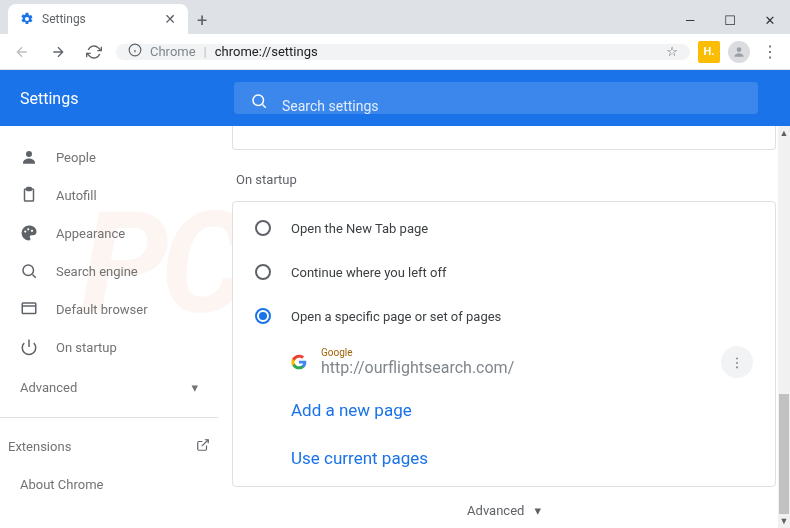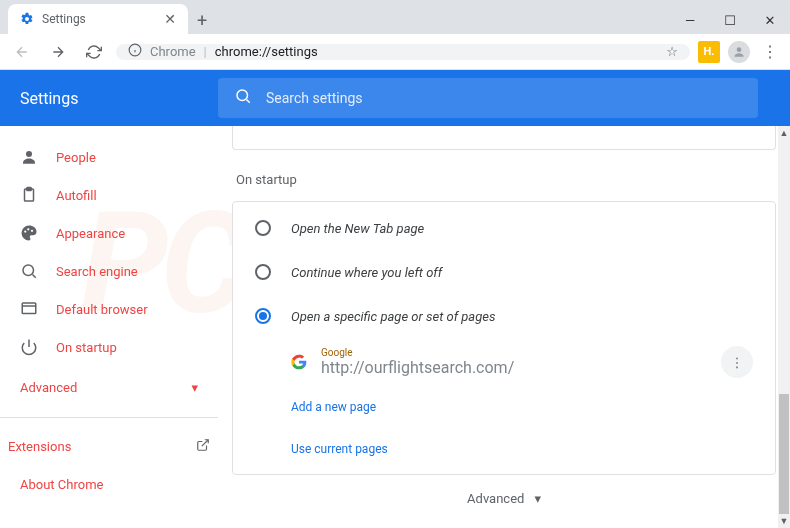--- a/index.html
+++ b/index.html
@@ -22,49 +22,49 @@
     .omnibox .url-label { color: #80868b; }
     .omnibox .url-path { color: #202124; }
     .omnibox .star { margin-left: auto; color: #5f6368; }
     .ext-badge { width: 22px; height: 22px; background: #fbbc04; color: #fff; font-size: 11px; font-weight: bold; display: flex; align-items: center; justify-content: center; border-radius: 2px; }
     .avatar { width: 22px; height: 22px; background: #dadce0; border-radius: 50%; display: flex; align-items: center; justify-content: center; }
     .kebab { width: 24px; height: 24px; display: flex; align-items: center; justify-content: center; color: #5f6368; font-size: 16px; }
     
     
     .blue-header { height: 56px; background: #1a73e8; display: flex; align-items: center; padding: 0 20px; gap: 20px; }
     .blue-header .title { color: #fff; font-size: 16px; width: 178px; }
-    .search-box { flex: 1; height: 40px; background: rgba(255,255,255,0.15); border-radius: 4px; display: flex; align-items: center; padding: 0 16px; gap: 14px; margin-right: 12px; }
+    .search-box { flex: 1; height: 32px; background: rgba(255,255,255,0.15); border-radius: 4px; display: flex; align-items: flex-end; padding: 0 16px; gap: 14px; margin-right: 12px; margin-left: 16px; }
     .search-box input { flex: 1; background: transparent; border: none; outline: none; color: #fff; font-size: 14px; }
     .search-box input::placeholder { color: rgba(255,255,255,0.85); }
     .search-box .search-ic { color: #fff; }
     
     
     .main { display: flex; height: calc(528px - 34px - 36px - 56px); position: relative; }
-    .sidebar { width: 218px; padding: 12px 0; font-size: 13px; color: #ef4444; }
+    .sidebar { width: 218px; padding: 12px 0; font-size: 13px; color: #737373; }
     .side-item { display: flex; align-items: center; gap: 18px; padding: 10px 20px; cursor: pointer; }
     .side-item .s-icon { width: 18px; display: flex; justify-content: center; color: #5f6368; }
     .side-adv { display: flex; align-items: center; justify-content: space-between; padding: 14px 20px; cursor: pointer; }
     .side-sep { border: none; border-top: 1px solid #e0e0e0; margin: 8px 0; }
     .side-ext { display: flex; align-items: center; justify-content: space-between; padding: 12px 8px; cursor: pointer; }
     
     .content { flex: 1; padding: 0 14px; overflow-y: auto; position: relative; }
     .card-stub { height: 24px; background: #fff; border: 1px solid #e0e0e0; border-radius: 4px; margin-top: 0; border-top: none; border-radius: 0 0 4px 4px; }
     .section-title { font-size: 13px; color: #5f6368; margin: 22px 0 14px 4px; }
     .card { background: #fff; border: 1px solid #e0e0e0; border-radius: 4px; padding: 4px 0; }
-    .radio-row { display: flex; align-items: center; gap: 20px; padding: 14px 22px; font-size: 13px; color: #3c4043; cursor: pointer; font-style: italic; }
+    .radio-row { display: flex; align-items: center; gap: 20px; padding: 14px 22px; font-size: 13px; color: #3c4043; cursor: pointer; }
     .radio { width: 16px; height: 16px; border: 2px solid #5f6368; border-radius: 50%; display: flex; align-items: center; justify-content: center; flex-shrink: 0; }
     .radio.checked { border-color: #1a73e8; }
     .radio.checked::after { content: ''; width: 8px; height: 8px; background: #1a73e8; border-radius: 50%; }
     .page-entry { display: flex; align-items: center; padding: 8px 22px 8px 58px; gap: 14px; font-size: 13px; }
     .page-entry .favicon { width: 16px; height: 16px; }
     .page-entry .meta { flex: 1; }
     .page-entry .meta .p-title { color: #a16207; font-size: 10px; }
     .page-entry .meta .p-url { color: #80868b; font-size: 16px; }
     .page-entry .kebab-grey { width: 32px; height: 32px; background: #f1f3f4; border-radius: 50%; display: flex; align-items: center; justify-content: center; color: #5f6368; cursor: pointer; }
-    .link-row { padding: 14px 22px 14px 58px; font-size: 12px; color: #1a73e8; cursor: pointer; }
+    .link-row { padding: 14px 22px 14px 58px; font-size: 17px; color: #1a73e8; cursor: pointer; }
     
     .adv-footer { text-align: center; padding: 16px 0 8px; font-size: 13px; color: #5f6368; display: flex; align-items: center; justify-content: center; gap: 10px; cursor: pointer; }
     
     .vscroll { position: absolute; right: 0; top: 0; width: 12px; height: 100%; background: #f1f1f1; }
     .vscroll-arrow { height: 14px; display: flex; align-items: center; justify-content: center; font-size: 9px; color: #606060; }
     .vscroll-thumb { position: absolute; right: 1px; width: 10px; height: 120px; background: #c1c1c1; bottom: 14px; }
     
     .watermark { position: absolute; top: 50%; left: 50%; transform: translate(-50%, -50%); font-size: 140px; font-weight: bold; color: rgba(200,80,30,0.06); letter-spacing: -8px; pointer-events: none; z-index: 0; white-space: nowrap; font-style: italic; }
   </style>
 </head>

